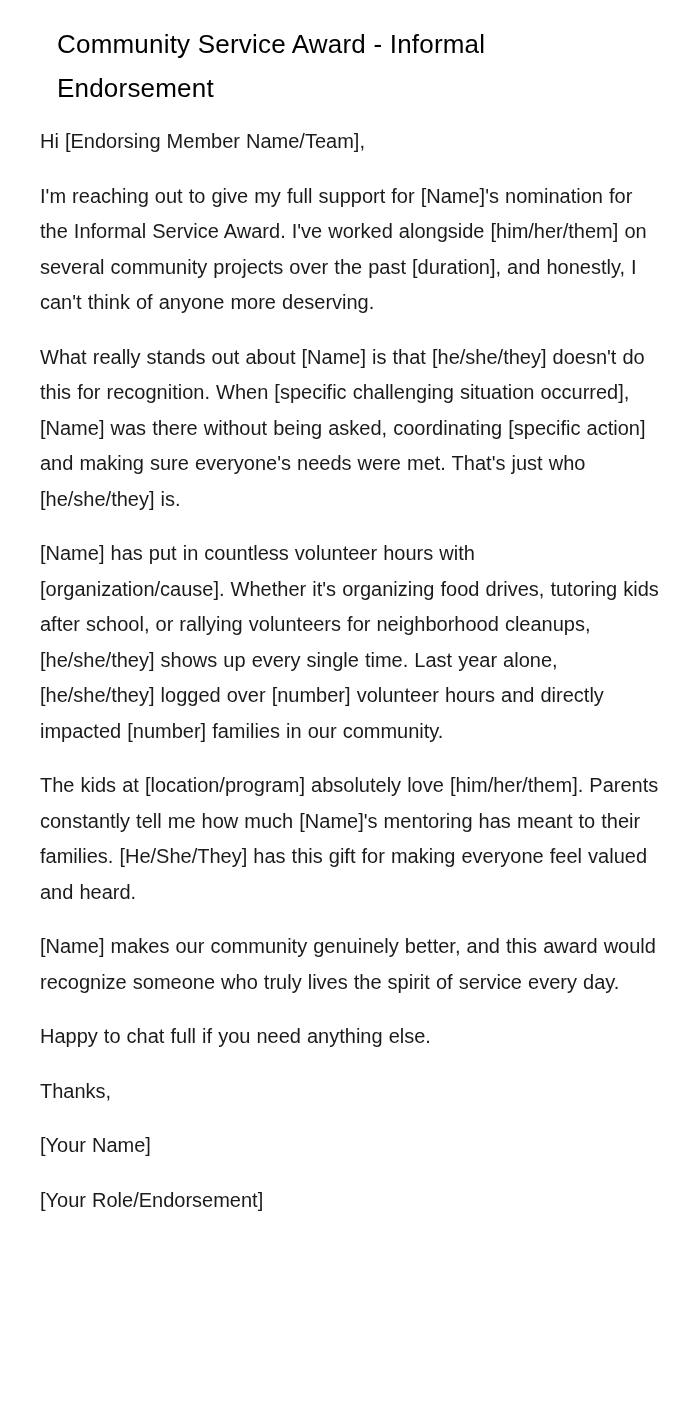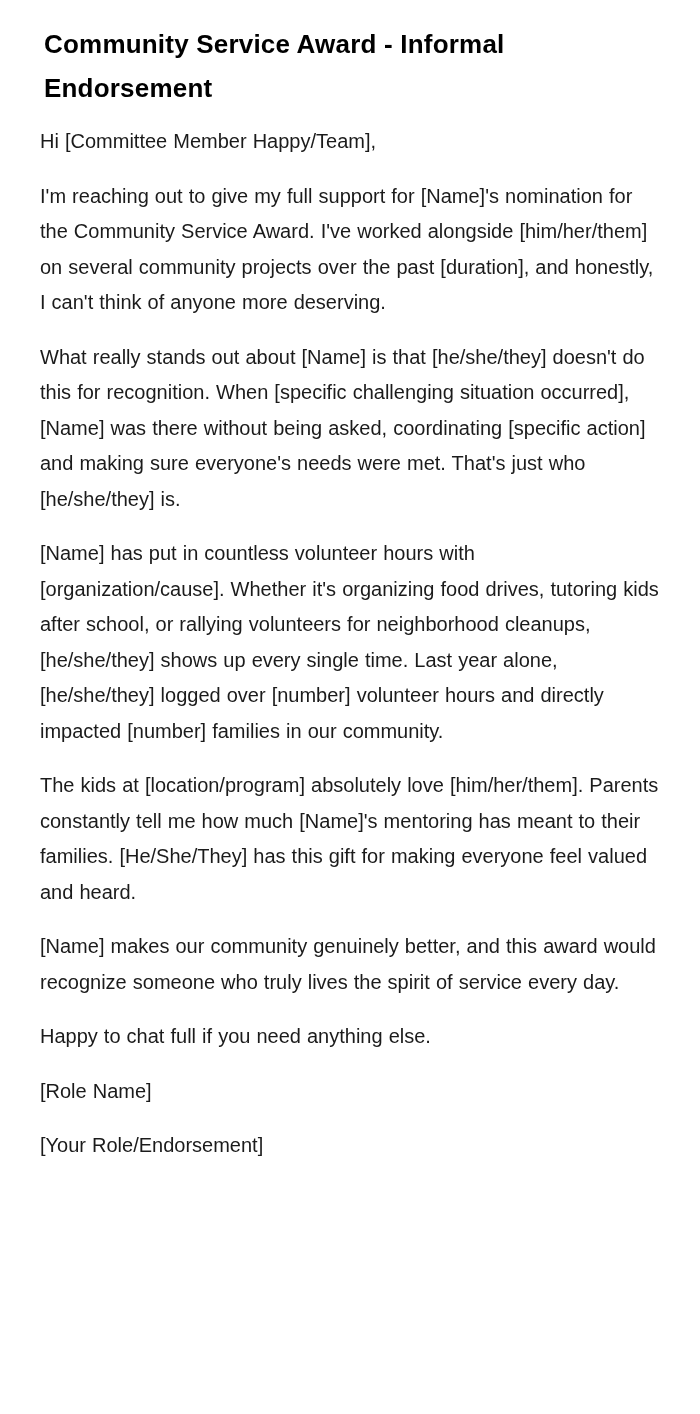--- a/index.html
+++ b/index.html
@@ -12,44 +12,45 @@
       width: 700px;
       min-height: 1414px;
       font-family: "Liberation Sans", "DejaVu Sans", sans-serif;
       color: #1b1b1b;
     }
     .page {
       padding: 22px 40px 60px 40px;
     }
     .doc-title {
       font-size: 26px;
-      font-weight: 700;
+      font-weight: 400;
       line-height: 44px;
       color: #000000;
-      margin: 0 0 14px 4px;
+      margin: 0 0 14px 17px;
       max-width: 510px;
       letter-spacing: 0.2px;
     }
     .doc-paragraph {
       font-size: 20px;
       line-height: 35.5px;
       margin: 0 0 19px 0;
       max-width: 620px;
       color: #1b1b1b;
       word-spacing: 0.5px;
     }
   </style>
 </head>
 <body>
 
 <div class="page">
   <h1 class="doc-title">Community Service Award - Informal Endorsement</h1>
 
-  <p class="doc-paragraph">Hi [Committee Member Happy/Team],</p>
-  <p class="doc-paragraph">I'm reaching out to give my full support for [Name]'s nomination for the Community Service Award. I've worked alongside [him/her/them] on several community projects over the past [duration], and honestly, I can't think of anyone more deserving.</p>
+  <p class="doc-paragraph">Hi [Endorsing Member Name/Team],</p>
+  <p class="doc-paragraph">I'm reaching out to give my full support for [Name]'s nomination for the Informal Service Award. I've worked alongside [him/her/them] on several community projects over the past [duration], and honestly, I can't think of anyone more deserving.</p>
   <p class="doc-paragraph">What really stands out about [Name] is that [he/she/they] doesn't do this for recognition. When [specific challenging situation occurred], [Name] was there without being asked, coordinating [specific action] and making sure everyone's needs were met. That's just who [he/she/they] is.</p>
   <p class="doc-paragraph">[Name] has put in countless volunteer hours with [organization/cause]. Whether it's organizing food drives, tutoring kids after school, or rallying volunteers for neighborhood cleanups, [he/she/they] shows up every single time. Last year alone, [he/she/they] logged over [number] volunteer hours and directly impacted [number] families in our community.</p>
   <p class="doc-paragraph">The kids at [location/program] absolutely love [him/her/them]. Parents constantly tell me how much [Name]'s mentoring has meant to their families. [He/She/They] has this gift for making everyone feel valued and heard.</p>
   <p class="doc-paragraph">[Name] makes our community genuinely better, and this award would recognize someone who truly lives the spirit of service every day.</p>
   <p class="doc-paragraph">Happy to chat full if you need anything else.</p>
-  <p class="doc-paragraph">[Role Name]</p>
+  <p class="doc-paragraph">Thanks,</p>
+  <p class="doc-paragraph">[Your Name]</p>
   <p class="doc-paragraph">[Your Role/Endorsement]</p>
 </div>
 
 </body></html>

